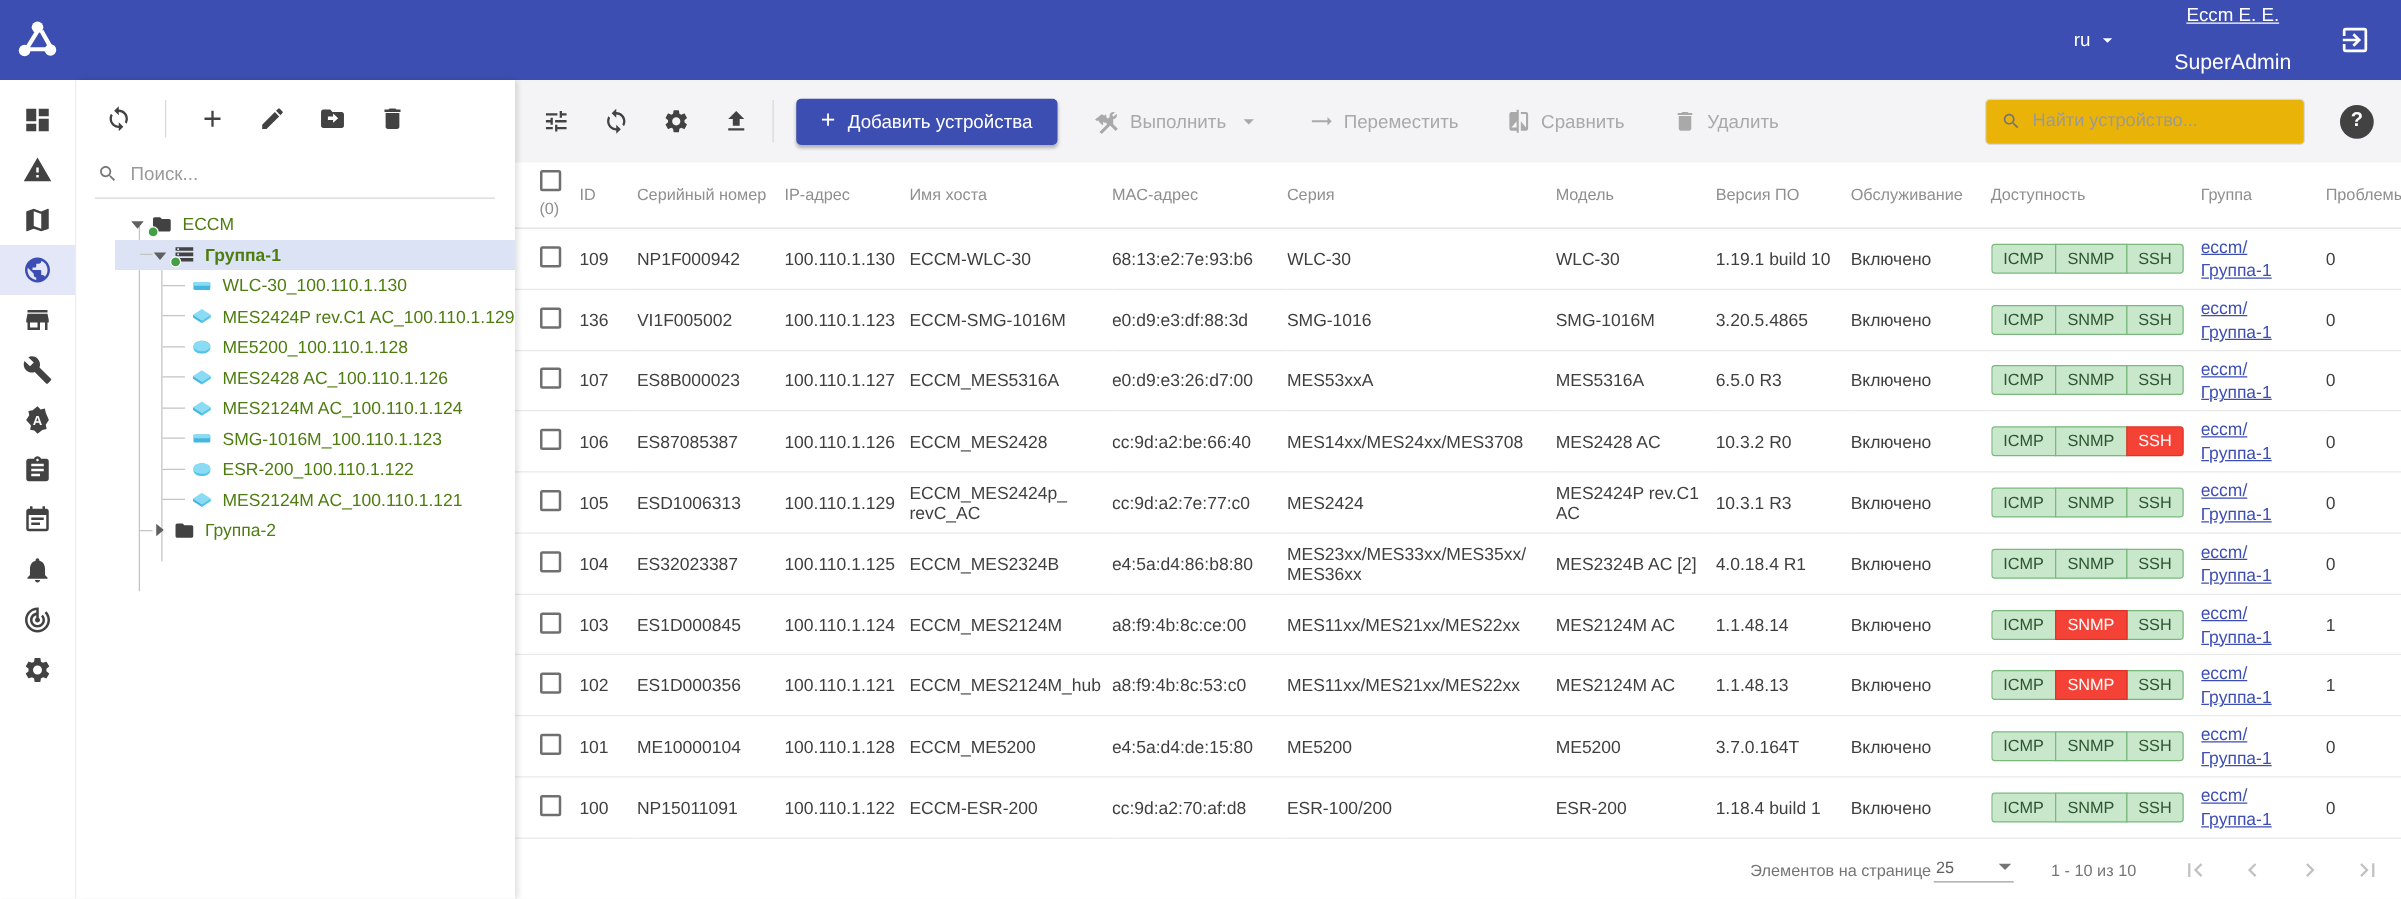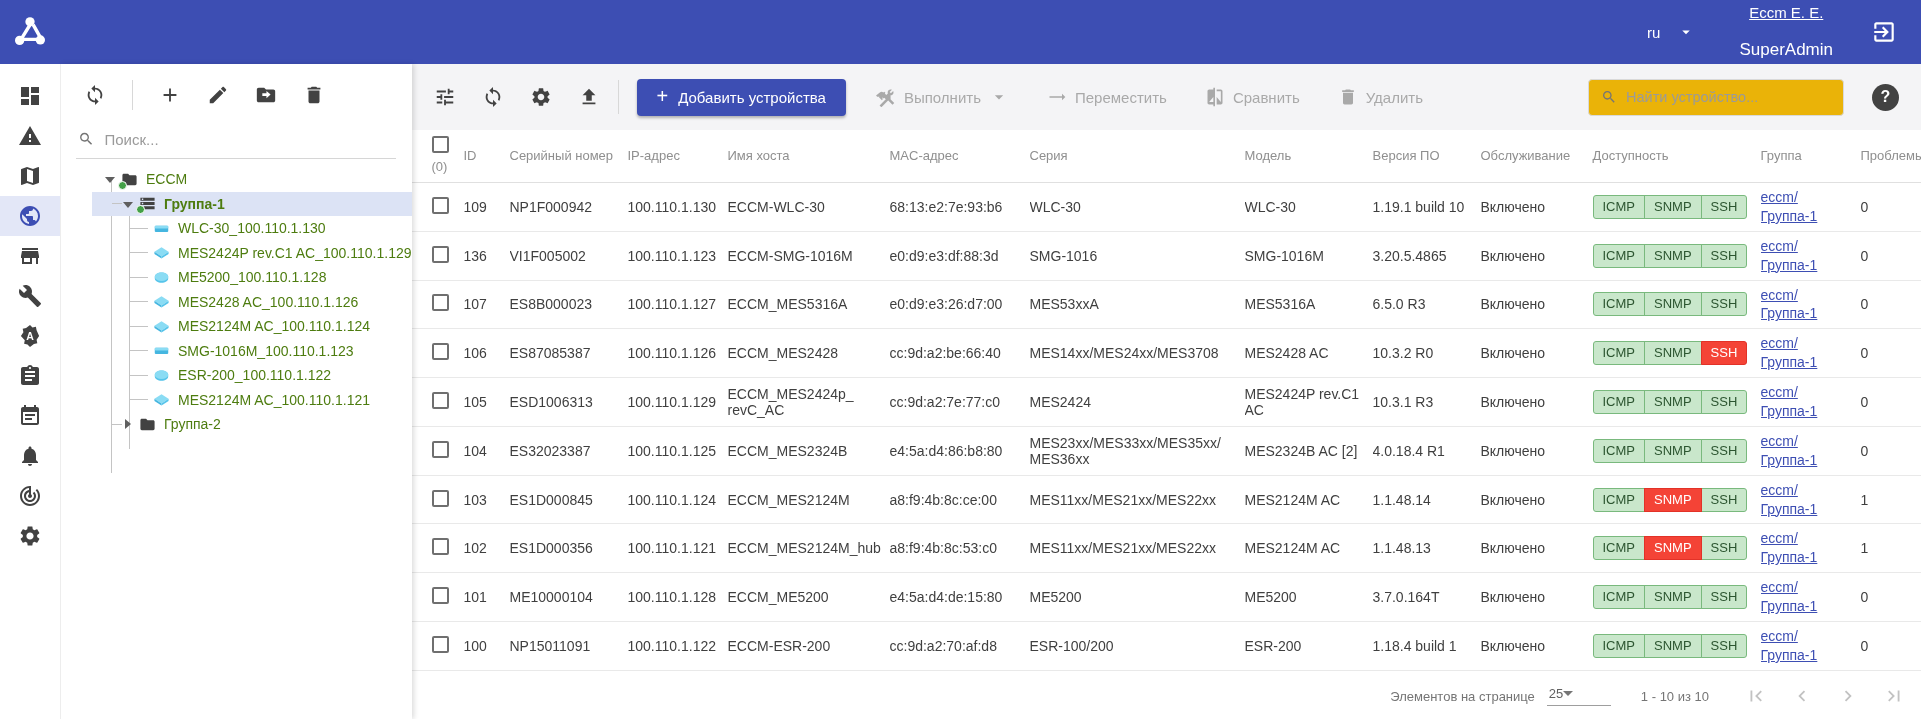--- a/index.html
+++ b/index.html
@@ -5,21 +5,21 @@
   * { box-sizing: border-box; margin: 0; padding: 0; }
   html,body { width:1921px; height:719px; overflow:hidden; }
   body { font-family:"Liberation Sans","DejaVu Sans",sans-serif; color:#3d3d3d; background:#fff; }
   svg { display:block; }
 
   
   .topbar { height:64px; background:var(--accent,#3d4eb3); display:flex; align-items:center; padding-right:24px; }
   .logo-box { width:60px; display:flex; justify-content:center; align-items:center; cursor:pointer; }
   .logo-box svg { width:36px; height:36px; }
   .top-right { margin-left:auto; display:flex; align-items:center; color:#fff; }
-  .lang { display:flex; align-items:center; gap:17px; font-size:15px; cursor:pointer; margin-right:44px; }
+  .lang { display:flex; align-items:center; gap:5px; font-size:15px; cursor:pointer; margin-right:44px; }
   .lang svg { width:18px; height:18px; fill:#fff; }
   .user { text-align:center; cursor:pointer; margin-right:38px; }
   .user-name { font-size:15px; text-decoration:underline; }
   .user-role { font-size:17px; margin-top:19px; }
   .logout { cursor:pointer; }
   .logout svg { width:26px; height:26px; fill:#fff; }
 
   
   .content { display:flex; height:655px; }
 
@@ -87,21 +87,21 @@
   .badge { display:inline-block; padding:3px 9px 4px; font-size:13px; border:1px solid; }
   .badge + .badge { margin-left:-1px; }
   .badge:first-child { border-radius:3px 0 0 3px; }
   .badge:last-child { border-radius:0 3px 3px 0; }
   .badge.ok { background:var(--badge-ok,#c9e7cb); border-color:#79b97d; color:#2c5530; }
   .badge.fail { background:var(--badge-fail,#f44336); border-color:#e23228; color:#fff; position:relative; z-index:1; }
   .group-link { color:var(--accent,#3d4eb3); text-decoration:underline; font-size:14px; line-height:1.35; cursor:pointer; display:inline-block; }
 
   
   .pagination { margin-top:auto; height:46px; display:flex; align-items:center; justify-content:flex-end; padding-right:16px; color:#757575; font-size:13px;padding-left:43px; }
-  .pp-select { display:flex; align-items:center; justify-content:flex-start; min-width:64px; border-bottom:1px solid #9e9e9e; padding:0 2px 4px 2px; margin:0 30px 0 12px; color:#616161; cursor:pointer; }
+  .pp-select { display:flex; align-items:center; justify-content:space-between; min-width:64px; border-bottom:1px solid #9e9e9e; padding:0 2px 4px 2px; margin:0 30px 0 2px; color:#616161; cursor:pointer; }
   .caret-sm { width:0; height:0; border-left:5px solid transparent; border-right:5px solid transparent; border-top:5px solid #757575; }
   .pp-range { margin-right:36px; }
   .pp-nav { display:flex; align-items:center; gap:24px; }
   .pp-nav .nav-btn { cursor:default; }
   .pp-nav svg { width:22px; height:22px; fill:#c2c2c2; }
 </style>
 </head>
 <body>
 
 <header class="topbar">

